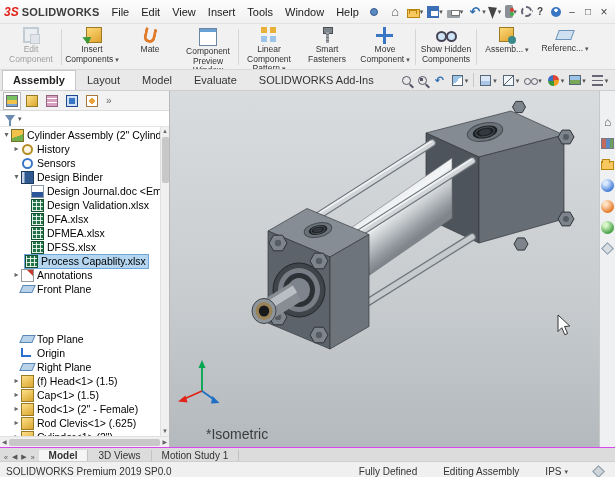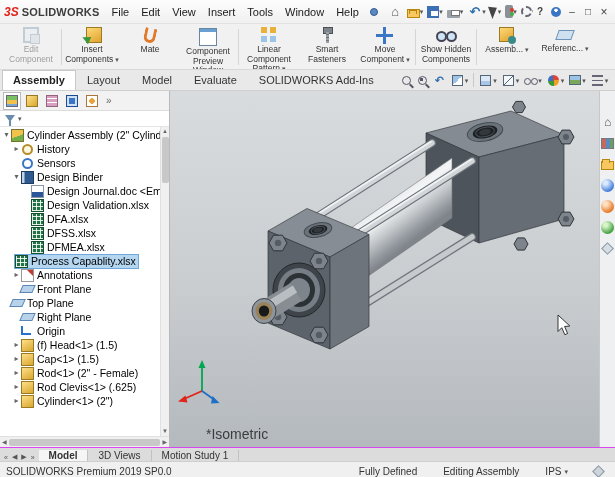--- a/index.html
+++ b/index.html
@@ -397,70 +397,70 @@
               <span class="texp"></span>
               <span class="tbody">
                 <span class="ticon ticon-xlsx"></span>
                 <span class="tlabel">DFA.xlsx</span>
               </span>
             </div>
             <div class="trow" style="padding-left: 22px;">
               <span class="texp"></span>
               <span class="tbody">
                 <span class="ticon ticon-xlsx"></span>
+                <span class="tlabel">DFMEA.xlsx</span>
+              </span>
+            </div>
+            <div class="trow" style="padding-left: 22px;">
+              <span class="texp"></span>
+              <span class="tbody">
+                <span class="ticon ticon-xlsx"></span>
                 <span class="tlabel">DFSS.xlsx</span>
               </span>
             </div>
-            <div class="trow" style="padding-left: 22px;">
-              <span class="texp"></span>
-              <span class="tbody">
-                <span class="ticon ticon-xlsx"></span>
-                <span class="tlabel">DFMEA.xlsx</span>
-              </span>
-            </div>
-            <div class="trow selected" style="padding-left: 6px;">
+            <div class="trow selected" style="padding-left: 16px;">
               <span class="texp"></span>
               <span class="tbody">
                 <span class="ticon ticon-xlsx"></span>
                 <span class="tlabel">Process Capablity.xlsx</span>
               </span>
             </div>
             <div class="trow" style="padding-left: 12px;">
               <span class="texp">▸</span>
               <span class="tbody">
                 <span class="ticon ticon-annotations"></span>
                 <span class="tlabel">Annotations</span>
               </span>
             </div>
             <div class="trow" style="padding-left: 12px;">
               <span class="texp"></span>
               <span class="tbody">
                 <span class="ticon ticon-plane"></span>
                 <span class="tlabel">Front Plane</span>
               </span>
             </div>
-            <div class="trow" style="padding-left: 2px;">
+            <div class="trow" style="padding-left: 12px; margin-top: 36px;">
               <span class="texp"></span>
               <span class="tbody">
                 <span class="ticon ticon-plane"></span>
                 <span class="tlabel">Top Plane</span>
               </span>
             </div>
             <div class="trow" style="padding-left: 12px;">
               <span class="texp"></span>
               <span class="tbody">
+                <span class="ticon ticon-origin"></span>
+                <span class="tlabel">Origin</span>
+              </span>
+            </div>
+            <div class="trow" style="padding-left: 12px;">
+              <span class="texp"></span>
+              <span class="tbody">
                 <span class="ticon ticon-plane"></span>
                 <span class="tlabel">Right Plane</span>
-              </span>
-            </div>
-            <div class="trow" style="padding-left: 12px;">
-              <span class="texp"></span>
-              <span class="tbody">
-                <span class="ticon ticon-origin"></span>
-                <span class="tlabel">Origin</span>
               </span>
             </div>
             <div class="trow" style="padding-left: 12px;">
               <span class="texp">▸</span>
               <span class="tbody">
                 <span class="ticon ticon-part"></span>
                 <span class="tlabel">(f) Head&lt;1&gt; (1.5)</span>
               </span>
             </div>
             <div class="trow" style="padding-left: 12px;">

